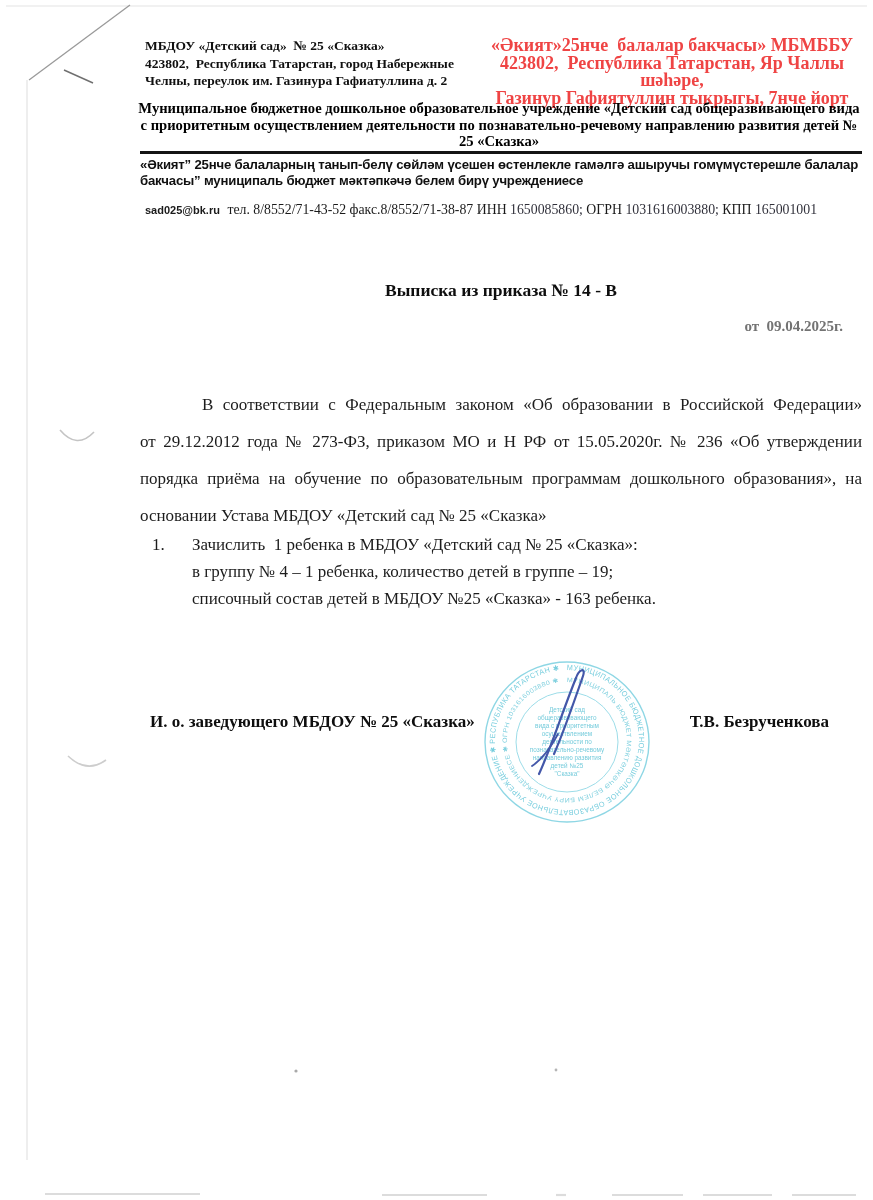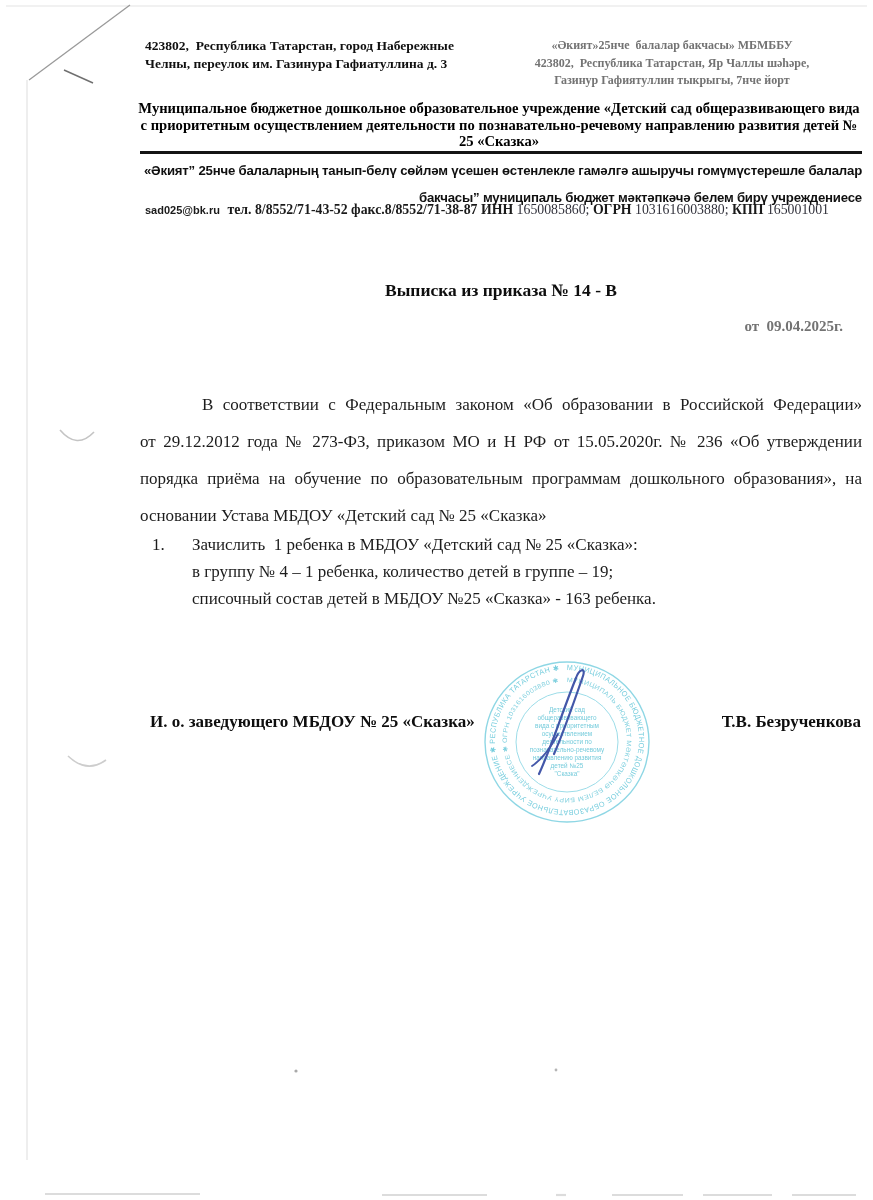--- a/index.html
+++ b/index.html
@@ -6,50 +6,50 @@
   body { background:#ffffff; font-family:"Liberation Serif","DejaVu Serif",serif; }
   .page {
     position:relative; width:873px; height:1200px; margin:0 auto;
     background:#ffffff; overflow:hidden; color:#161616;
   }
   .pre { white-space:pre-wrap; }
   .abs { position:absolute; }
 
   
   .hdr-left { left:145px; top:37px; width:335px; font-size:13.5px; line-height:17.5px; font-weight:bold; color:#101010; }
-  .hdr-right { left:486px; top:37px; width:372px; font-size:12px; line-height:17.5px; font-weight:bold; text-align:center; color:#737373; }
+  .hdr-right { left:486px; top:37px; width:372px; font-size:18px; line-height:17.5px; font-weight:bold; text-align:center; color:#ef4444; }
 
   .org-name { left:138px; top:100px; width:722px; text-align:center; font-weight:bold;
     font-size:14.6px; line-height:16.5px; color:#000000; }
   .rule { left:140px; top:151px; width:722px; height:3px; background:#141414; }
-  .org-tatar { left:140px; top:157px; width:722px; text-align:right; font-weight:bold;
-    font-family:"Liberation Sans","DejaVu Sans",sans-serif; font-size:13.2px; line-height:27px;
+  .org-tatar { left:140px; top:157px; width:722px; text-align:left; font-weight:bold;
+    font-family:"Liberation Sans","DejaVu Sans",sans-serif; font-size:13.2px; line-height:16px;
     letter-spacing:-0.2px; color:#101010; }
 
   .contact { left:145px; top:202px; width:715px; font-size:13.8px; color:#1a1a1a; }
   .contact .email { font-family:"Liberation Sans","DejaVu Sans",sans-serif; font-weight:bold; font-size:11px; margin-right:4px; }
-  .contact .lbl { font-weight:bold;margin-top:8px; }
+  .contact .lbl { font-weight:normal;margin-top:8px; }
   .contact .num { font-weight:normal; color:#30303a; }
 
   .doc-title { left:140px; top:280px; width:722px; text-align:center; font-weight:bold; font-size:17.5px; color:#0e0e0e; }
   .doc-date { right:30px; top:318px; font-weight:bold; font-size:15px; color:#737373; }
   .doc-subject { left:140px; top:349px; font-weight:bold; font-size:16.5px; color:#0e0e0e; }
 
   .body-par { left:140px; top:386px; width:722px; font-size:17px; color:#1c1c1c; }
   .body-par .jline { line-height:37px; text-align:justify; text-align-last:justify; }
   .body-par .jline.first { text-indent:62px; }
   .body-par .jline.last { text-align-last:left; }
 
   .list-item { left:152px; top:531px; width:640px; font-size:17px; line-height:27px; color:#1c1c1c; }
   .list-item .row { display:flex; }
   .list-item .num { width:24px; flex:none; }
   .list-item .txt { flex:1;margin-left:16px; }
 
   .sig-pos { left:150px; top:712px; font-weight:bold; font-size:17px; color:#0e0e0e; }
-  .sig-name { right:12px; top:712px; font-weight:bold; font-size:17px; color:#0e0e0e; }
+  .sig-name { right:44px; top:712px; font-weight:bold; font-size:17px; color:#0e0e0e; }
 
   .stamp { left:477px; top:656px; width:180px; height:172px; }
 
   .artifacts { left:0; top:0; width:873px; height:1200px; pointer-events:none; }
 </style>
 </head>
 <body>
 
 <div class="page">
 
@@ -66,22 +66,23 @@
       <line x1="45" y1="1194" x2="200" y2="1194"></line>
       <line x1="382" y1="1195" x2="487" y2="1195"></line>
       <line x1="556" y1="1195" x2="566" y2="1195"></line>
       <line x1="612" y1="1195" x2="683" y2="1195"></line>
       <line x1="703" y1="1195" x2="772" y2="1195"></line>
       <line x1="792" y1="1195" x2="856" y2="1195"></line>
     </g>
   </svg>
 
   <div class="abs hdr-left">
+    <div class="pre">МБДОУ «Детский сад»  № 25 «Сказка»</div>
     <div class="pre">423802,  Республика Татарстан, город Набережные</div>
-    <div class="pre">Челны, переулок им. Газинура Гафиатуллина д. 3</div>
+    <div class="pre">Челны, переулок им. Газинура Гафиатуллина д. 2</div>
   </div>
 
   <div class="abs hdr-right">
     <div class="pre">«Әкият»25нче  балалар бакчасы» МБМББУ</div>
     <div class="pre">423802,  Республика Татарстан, Яр Чаллы шәһәре,</div>
     <div class="pre">Газинур Гафиятуллин тыкрыгы, 7нче йорт</div>
   </div>
 
   <div class="abs org-name">Муниципальное бюджетное дошкольное образовательное учреждение «Детский сад общеразвивающего вида с приоритетным осуществлением деятельности по познавательно-речевому направлению развития детей № 25 «Сказка»</div>
 

